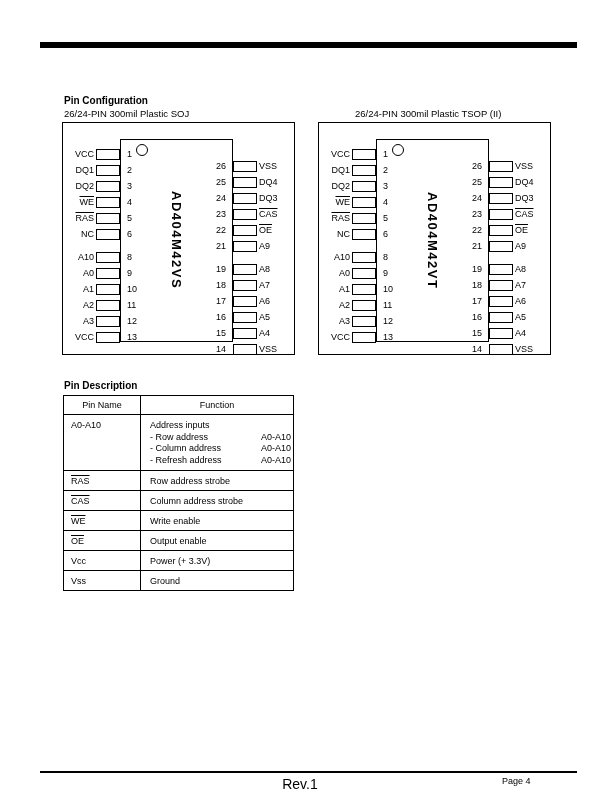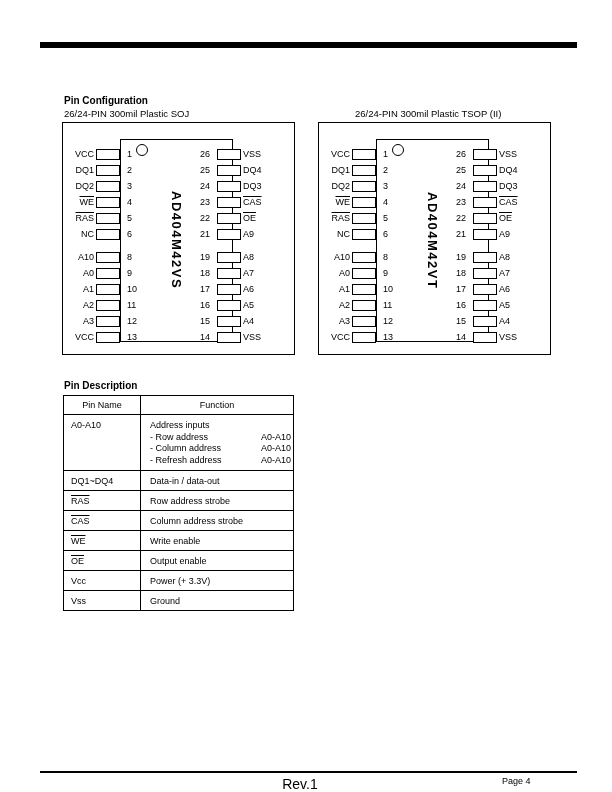--- a/index.html
+++ b/index.html
@@ -48,21 +48,21 @@
     border:1px solid #000; border-radius:50%;
   }
   .chip-label-wrap { position:absolute; inset:0; display:flex; align-items:center; justify-content:center; }
   .chip-label {
     writing-mode:vertical-rl; font-weight:bold; font-size:13px; letter-spacing:1.5px;
     white-space:nowrap;
   }
 
   .pins-col { position:absolute; top:23px; display:flex; flex-direction:column; }
   .pins-col.left  { left:0; width:86px; }
-  .pins-col.right { right:16px; width:86px; }
+  .pins-col.right { right:0; width:86px;margin-top:12px; }
   .pin-row { display:flex; align-items:center; height:16px; font-size:9px; }
   .pin-gap { height:7px; }
   .pin-row .lbl { white-space:nowrap; }
   .pin-row.left .lbl  { width:31px; text-align:right; margin-right:2px; }
   .pin-row.right .lbl { width:35px; text-align:left; margin-left:2px; }
   .pin-row .lbl.ov { text-decoration:overline; }
   .pin-row .pbox { width:22px; height:9px; border:1px solid #000; background:#fff; flex:0 0 auto; }
   .pin-row.left  .num { margin-left:7px; }
   .pin-row.right .num { width:18px; text-align:right; margin-right:7px; }
 
@@ -395,26 +395,20 @@
                 <span>- Column address</span>
                 <span>A0-A10</span>
               </div>
               <div class="fn-line">
                 <span>- Refresh address</span>
                 <span>A0-A10</span>
               </div>
             </td>
           </tr>
           <tr class="simple">
-            <td class="name"><span class="">DQ1~DQ4</span></td>
-            <td class="fn">
-              <div class="fn-single">Data-in / data-out</div>
-            </td>
-          </tr>
-          <tr class="simple">
             <td class="name"><span class="ovl">RAS</span></td>
             <td class="fn">
               <div class="fn-single">Row address strobe</div>
             </td>
           </tr>
           <tr class="simple">
             <td class="name"><span class="ovl">CAS</span></td>
             <td class="fn">
               <div class="fn-single">Column address strobe</div>
             </td>

